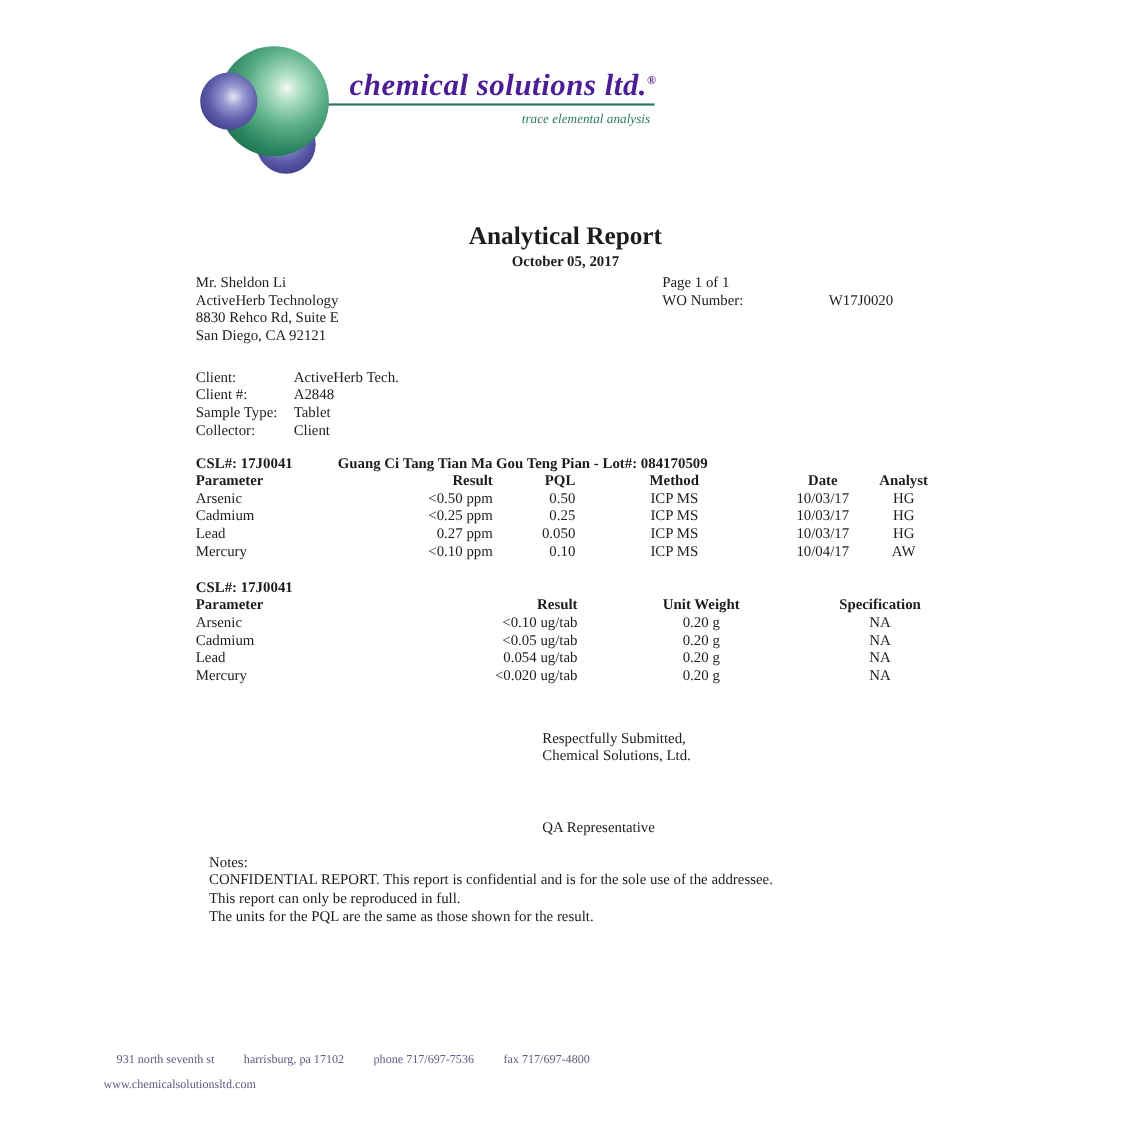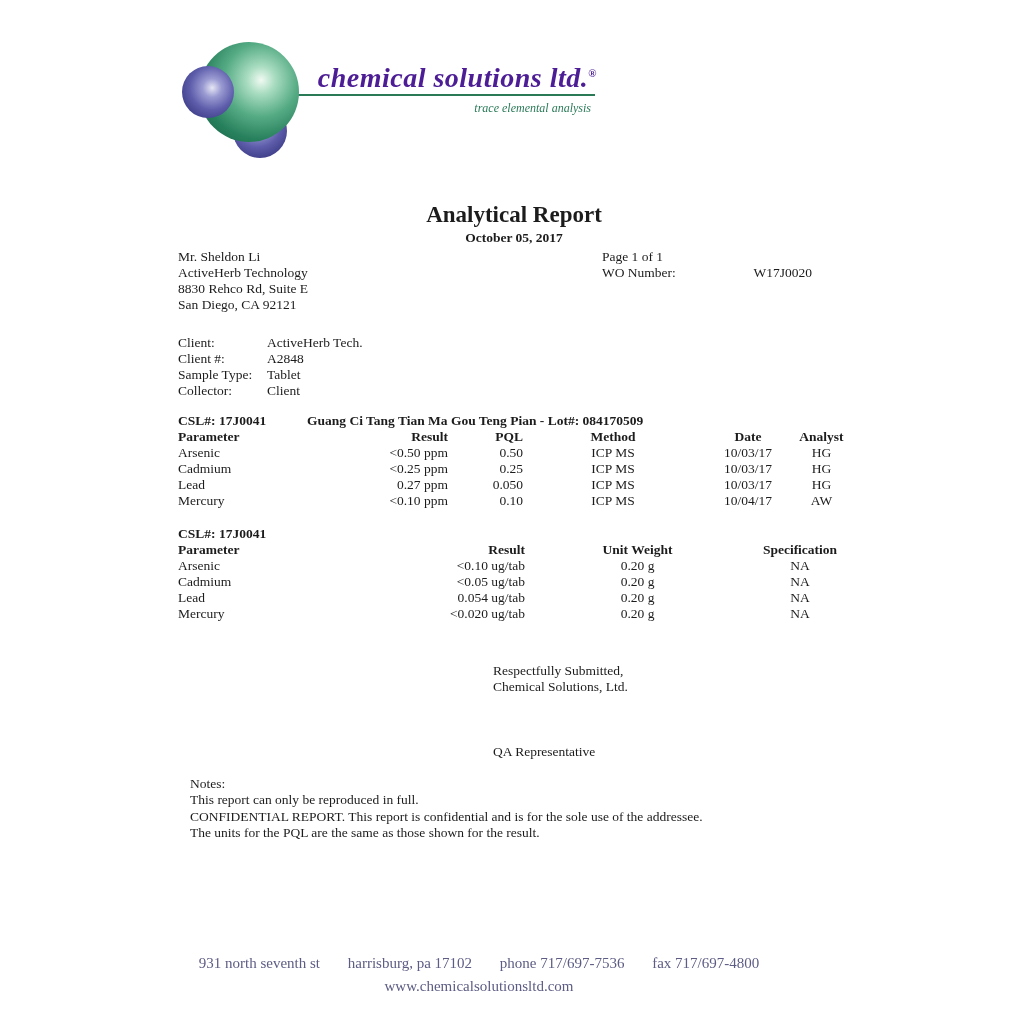--- a/index.html
+++ b/index.html
@@ -46,22 +46,22 @@
   .grid2 > :nth-child(4n+2){text-align:right;}
   .grid2 > :nth-child(4n+3), .grid2 > :nth-child(4n){text-align:center;}
   .hd{font-weight:bold;}
 
   
   .signature{position:absolute;left:493px;top:663px;}
   .qa-role{position:absolute;left:493px;top:744px;}
   .notes{position:absolute;left:190px;top:776px;line-height:16.3px;}
 
   
-  .footer{position:absolute;left:94px;top:952px;width:770px;text-align:center;
-          color:#5c5c84;font-size:15px;line-height:23px;}
+  .footer{position:absolute;left:94px;top:952px;width:770px;
+          color:#5c5c84;font-size:11px;line-height:23px;}
   .footer .item{display:inline-block;margin:0 12px;}
 </style>
 </head>
 <body>
 
 <div class="page">
 
   <div class="logo-line"></div>
   <div class="sphere sphere-bottom"></div>
   <div class="sphere sphere-green"></div>
@@ -173,22 +173,22 @@
   </div>
 
   <div class="signature">
     <div>Respectfully Submitted,</div>
     <div>Chemical Solutions, Ltd.</div>
   </div>
   <div class="qa-role">QA Representative</div>
 
   <div class="notes">
     <div>Notes:</div>
+    <div>CONFIDENTIAL REPORT. This report is confidential and is for the sole use of the addressee.</div>
     <div>This report can only be reproduced in full.</div>
-    <div>CONFIDENTIAL REPORT. This report is confidential and is for the sole use of the addressee.</div>
     <div>The units for the PQL are the same as those shown for the result.</div>
   </div>
 
   <div class="footer">
     <div>
       <span class="item">931 north seventh st</span>
       <span class="item">harrisburg, pa 17102</span>
       <span class="item">phone 717/697-7536</span>
       <span class="item">fax 717/697-4800</span>
     </div>

